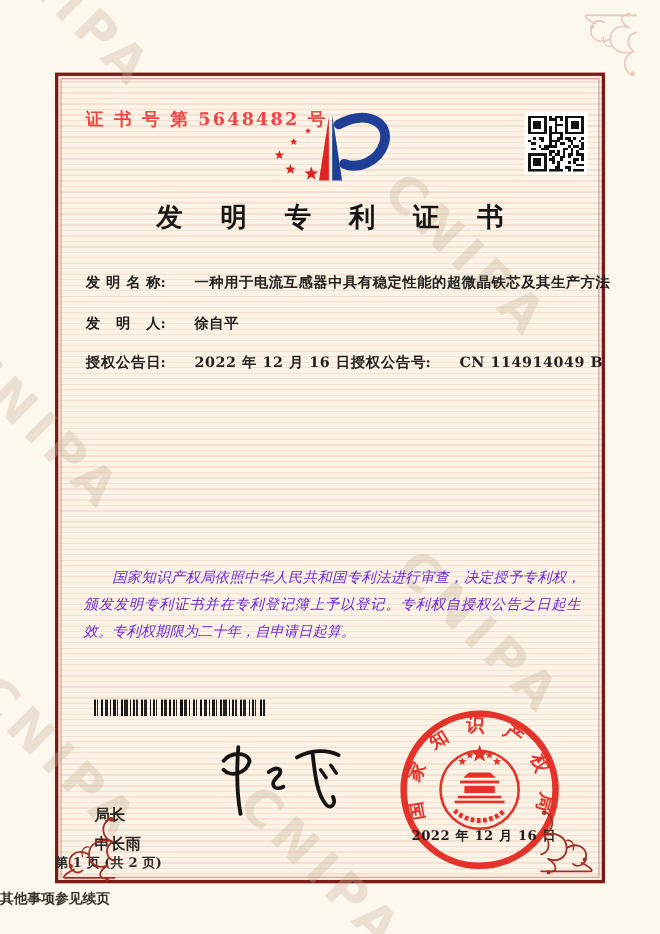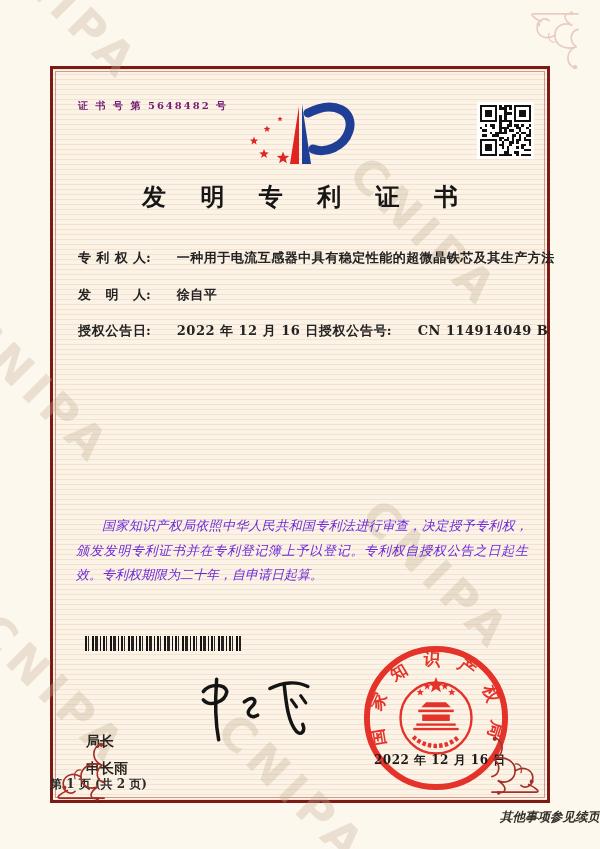--- a/index.html
+++ b/index.html
@@ -21,21 +21,21 @@
     position:absolute;left:50px;top:66px;width:494px;height:731px;z-index:1;
     border:3px solid #7c1a16;
     background-color:#fbf3e6;
     background-image:repeating-linear-gradient(0deg,
       rgba(219,160,138,0.22) 0px, rgba(219,160,138,0.22) 1px,
       rgba(255,255,255,0) 1px, rgba(255,255,255,0) 5px);
   }
   .frame-inner{position:absolute;inset:2px;border:1px solid rgba(170,80,70,0.55);}
   
   .content{position:absolute;inset:0;z-index:3;}
-  .cert-no{position:absolute;left:78px;top:99px;font-size:10px;font-weight:600;letter-spacing:2px;color:#701a75;}
+  .cert-no{position:absolute;left:78px;top:99px;font-size:16px;font-weight:600;letter-spacing:2px;color:#ef4444;}
   .logo{position:absolute;left:233px;top:96px;width:134px;height:80px;}
   .qr{position:absolute;left:477px;top:102px;width:57px;height:57px;background:#fff;padding:3px;box-sizing:border-box;}
   .qr svg{width:100%;height:100%;display:block;}
   .title{
     position:absolute;left:0;top:181px;width:600px;text-align:center;
     font-size:24px;font-weight:bold;letter-spacing:13px;color:#161616;text-indent:13px;
   }
   
   .fields{position:absolute;left:78px;top:249px;width:450px;font-size:13px;font-weight:600;}
   .frow{height:36.5px;line-height:18px;white-space:nowrap;}
@@ -65,21 +65,21 @@
   .signoff{position:absolute;left:86px;top:704px;font-size:14px;font-weight:bold;line-height:27px;color:#2a2520;margin-top:24px;}
   .signature{position:absolute;left:185px;top:666px;width:135px;height:82px;}
   
   .seal{position:absolute;left:362px;top:644px;width:148px;height:148px;opacity:0.93;}
   .seal-date{
     position:absolute;left:374px;top:752px;width:160px;
     font-size:12px;font-weight:bold;letter-spacing:0.5px;color:#1c1a18;white-space:nowrap;
   }
   
   .page-info{position:absolute;left:50px;top:776px;width:494px;text-align:left;font-size:12px;font-weight:600;color:#2a2a2a;}
-  .cont-note{position:absolute;left:0;top:809px;width:600px;text-align:right;font-size:12.5px;font-style:italic;font-weight:600;color:#35302a;}
+  .cont-note{position:absolute;left:0;top:809px;width:600px;text-align:left;font-size:12.5px;font-weight:600;color:#35302a;}
   
   .flourish{position:absolute;width:62px;height:62px;z-index:4;}
   .flourish.bl{left:46px;top:740px;}
   .flourish.br{left:488px;top:734px;transform:scaleX(-1);}
   .flourish.tr{left:520px;top:10px;transform:scaleX(-1) rotate(180deg);opacity:0.22;z-index:0;}
 </style>
 </head>
 <body>
 
 <svg width="0" height="0" style="position:absolute" aria-hidden="true">
@@ -262,21 +262,21 @@
           <path fill-rule="evenodd" d="M0,14 h7 v7 h-7 z M1,15 v5 h5 v-5 z"></path>
           <rect x="2" y="16" width="3" height="3"></rect>
         </g>
     </svg>
   </div>
 
   <div class="title">发 明 专 利 证 书</div>
 
   <div class="fields">
     <div class="frow">
-      <span class="flabel">专利权人</span><span class="fcolon">:</span><span class="fvalue">一种用于电流互感器中具有稳定性能的超微晶铁芯及其生产方法</span>
+      <span class="flabel">发明名称</span><span class="fcolon">:</span><span class="fvalue">一种用于电流互感器中具有稳定性能的超微晶铁芯及其生产方法</span>
     </div>
     <div class="frow">
       <span class="flabel">发明人</span><span class="fcolon">:</span><span class="fvalue">徐自平</span>
     </div>
     <div class="grant-row">
       <div class="grant-cell1">
         <span class="flabel">授权公告日</span><span class="fcolon">:</span><span class="fvalue">2022 年 12 月 16 日</span>
       </div>
       <div>
         <span class="flabel">授权公告号</span><span class="fcolon">:</span><span class="fvalue">CN 114914049 B</span>

